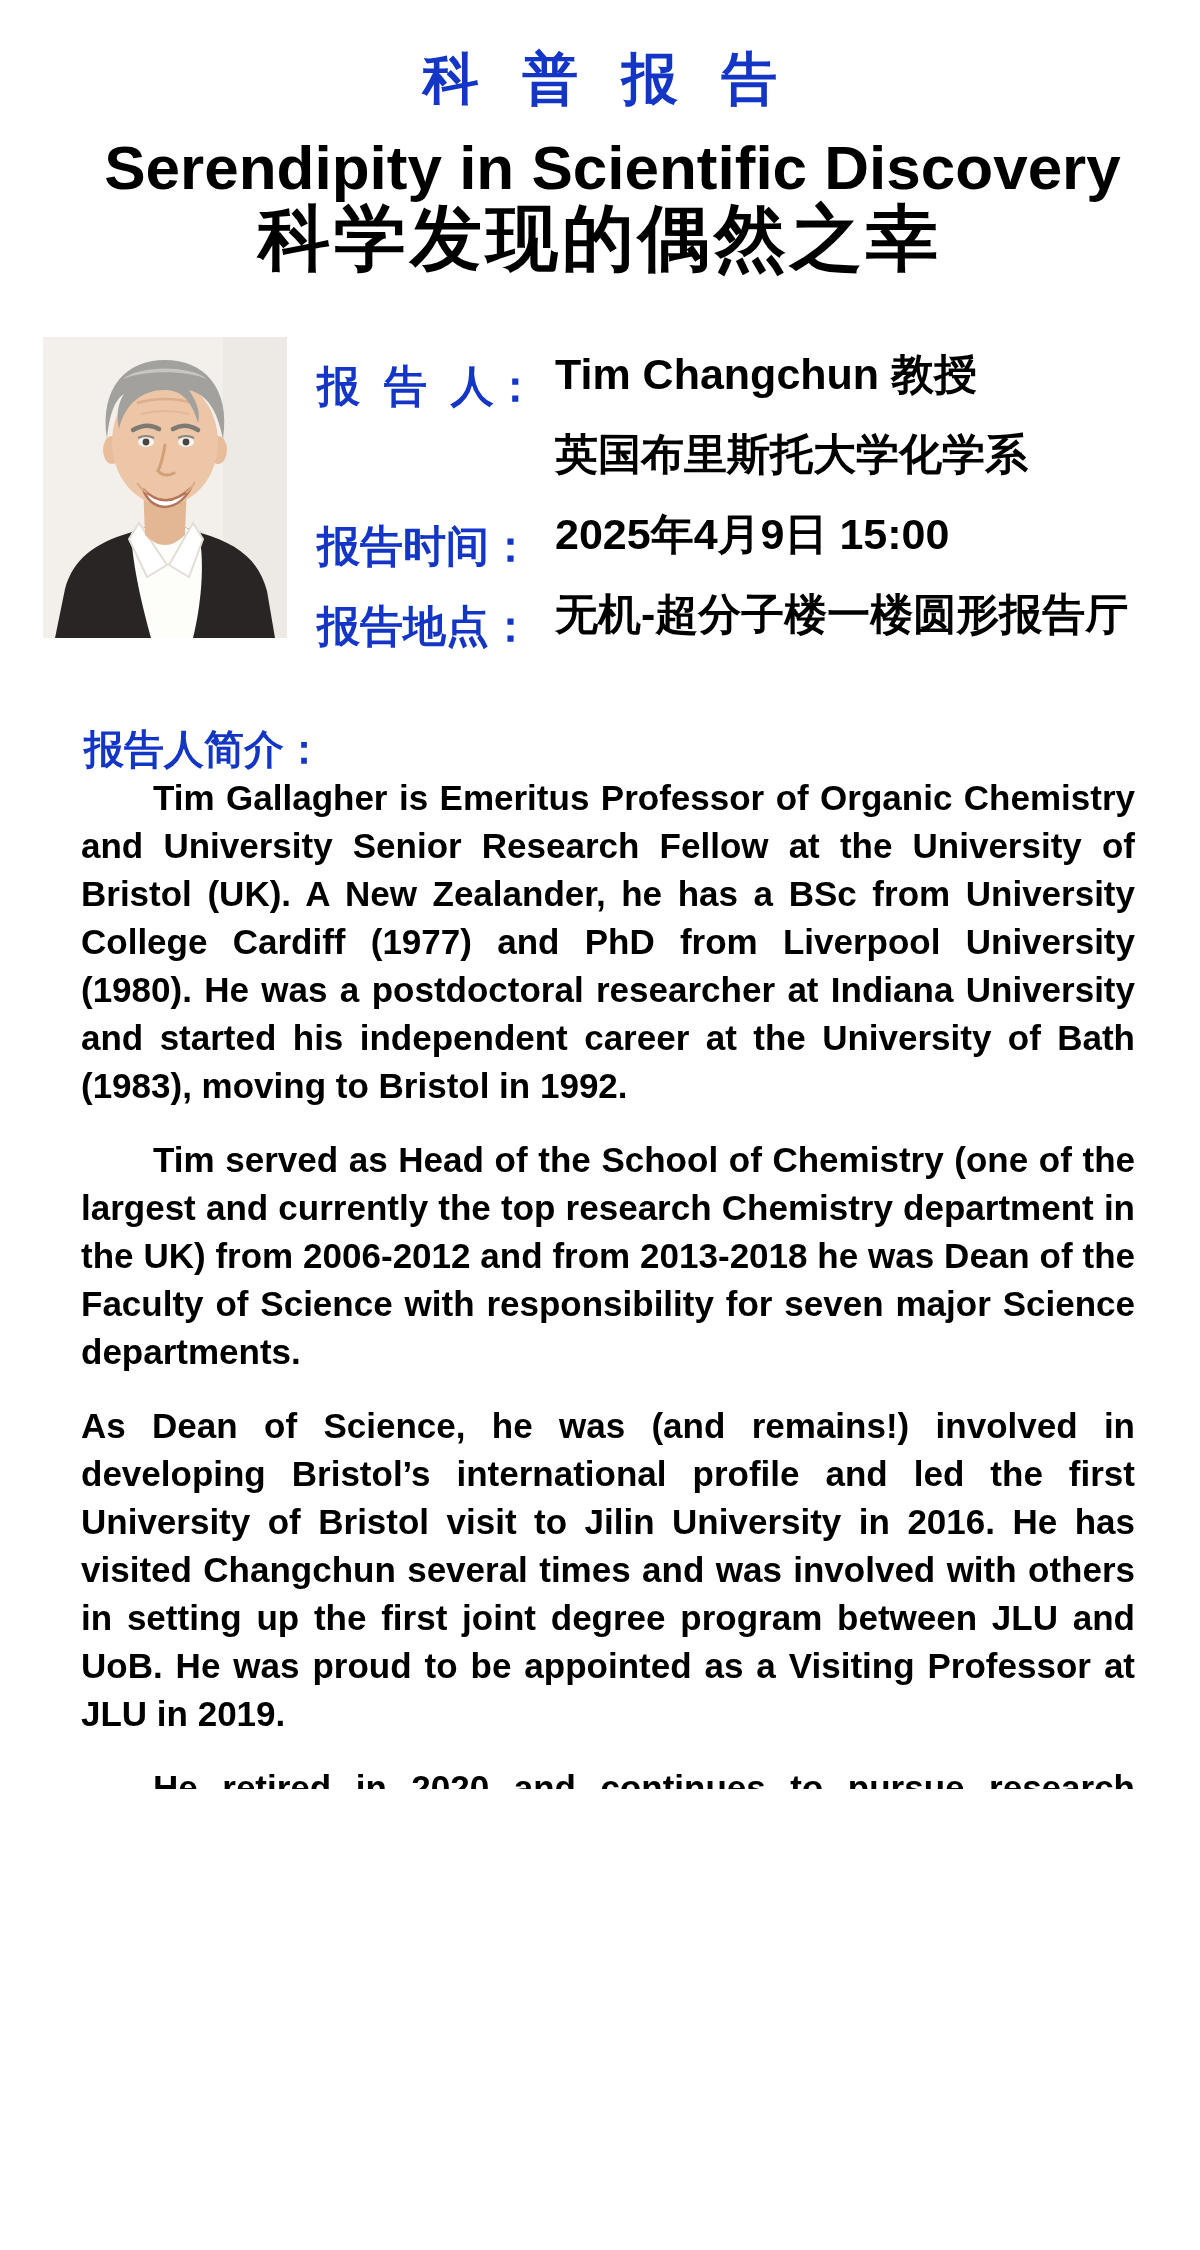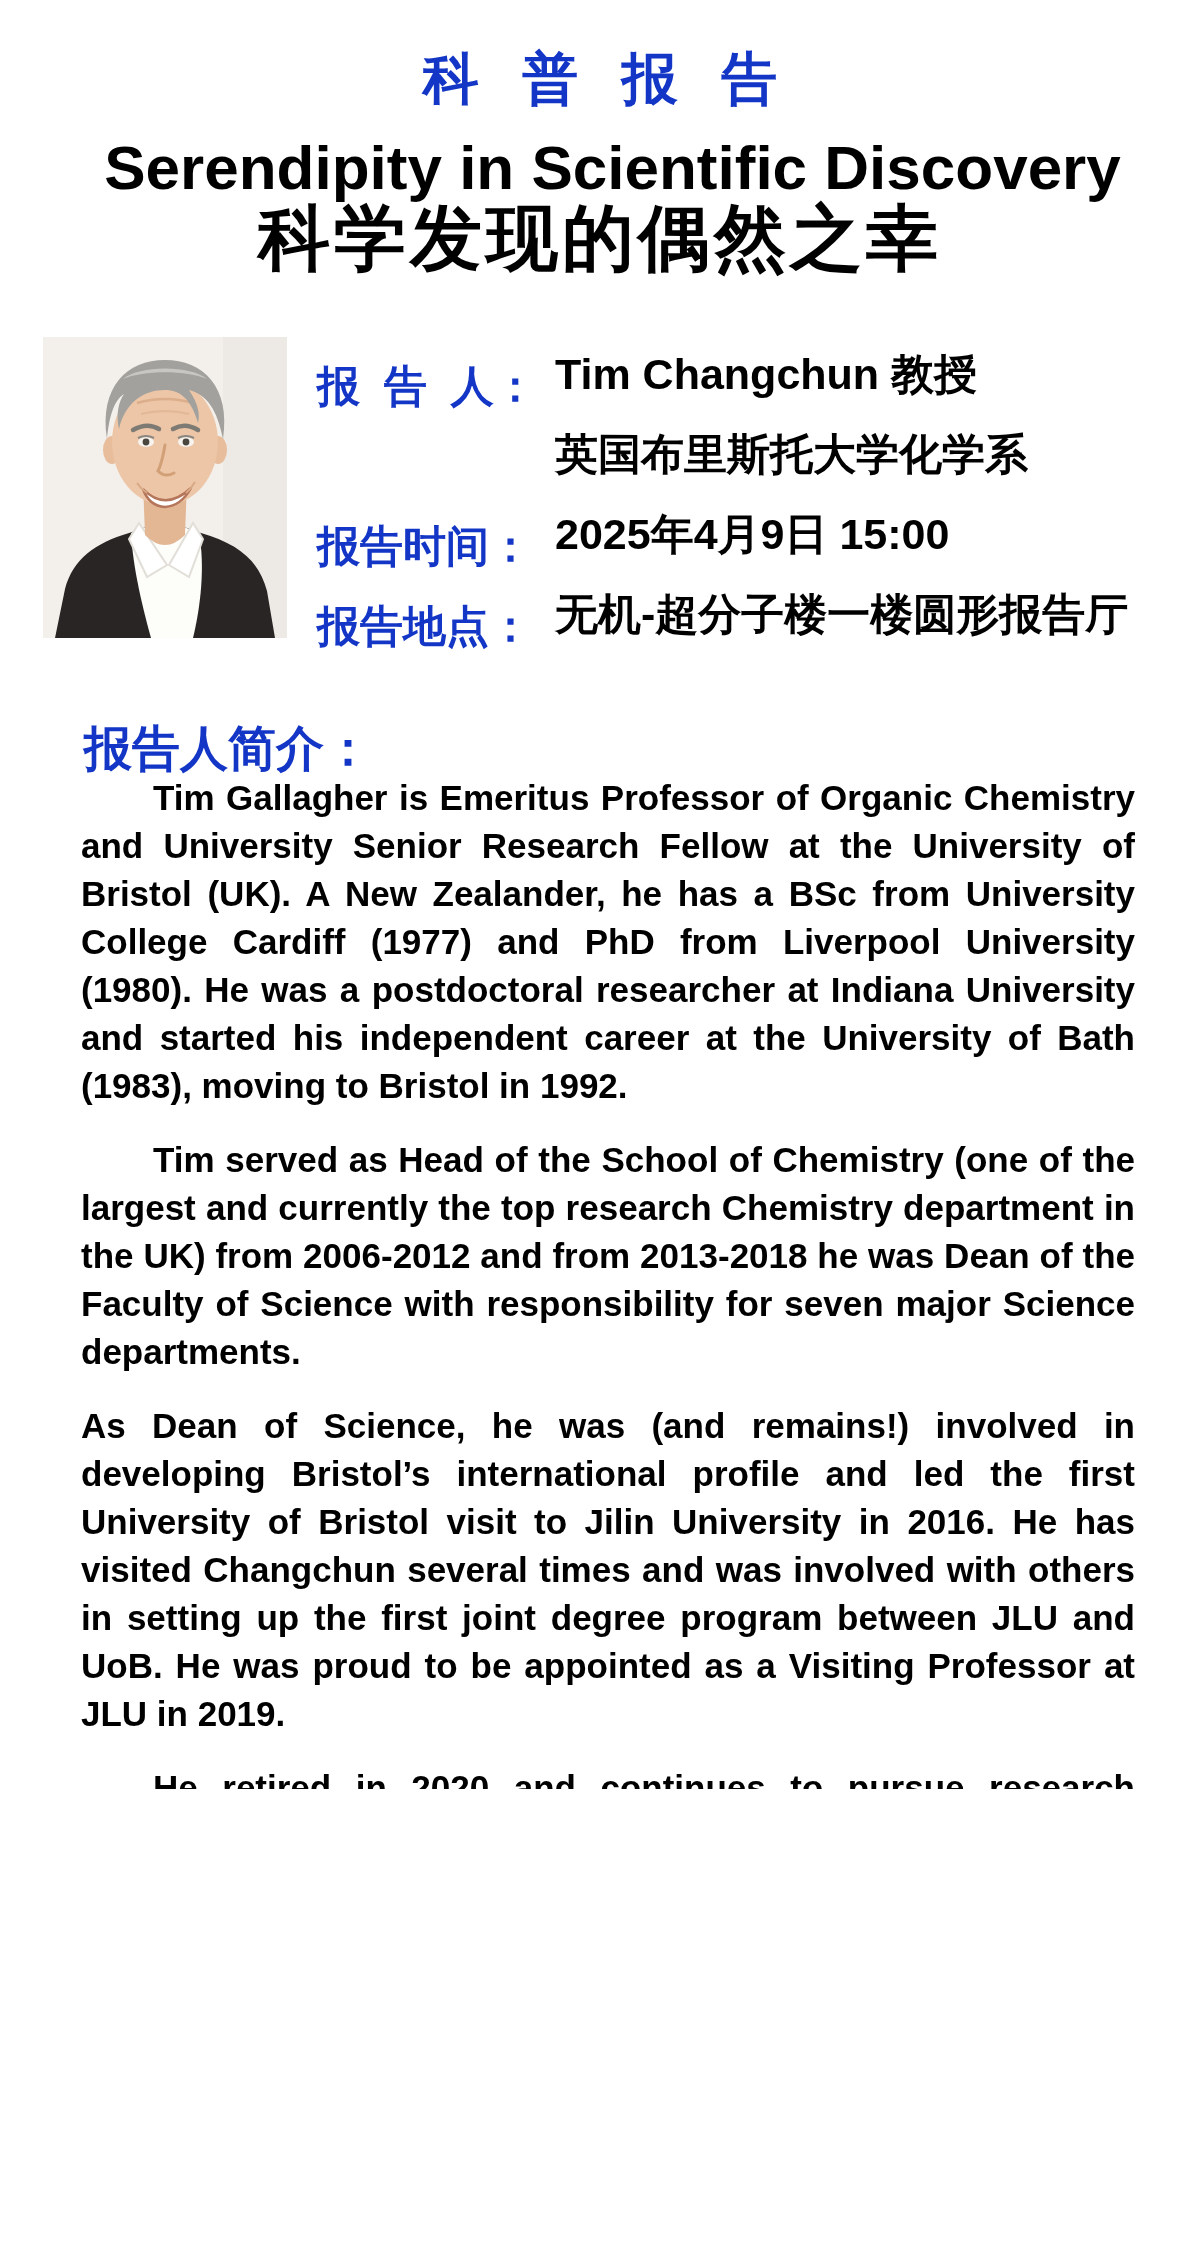--- a/index.html
+++ b/index.html
@@ -40,21 +40,21 @@
     position:absolute; left:317px; top:346px;
     font-weight:700; font-size:43px; line-height:56px;
   }
   .info-row { display:flex; height:80px; align-items:flex-start; }
   .info-label { width:238px; flex:0 0 238px; color:var(--accent); white-space:pre;margin-top:12px; }
   .info-value { color:#000; white-space:nowrap; }
 
   
   .bio-heading {
     position:absolute; left:84px; top:726px;
-    font-size:48px; font-weight:700; line-height:46px;
+    font-size:40px; font-weight:700; line-height:46px;
     color:var(--accent);
   }
   .bio {
     position:absolute; left:81px; top:774px; width:1054px;
     font-size:35px; font-weight:700; line-height:48px;
     text-align:justify; text-justify:inter-word;
   }
   .bio p { margin:0 0 26px 0; text-indent:72px; }
   .bio p.no-indent { text-indent:0; }
   .bio p:last-child { margin-bottom:0; }

